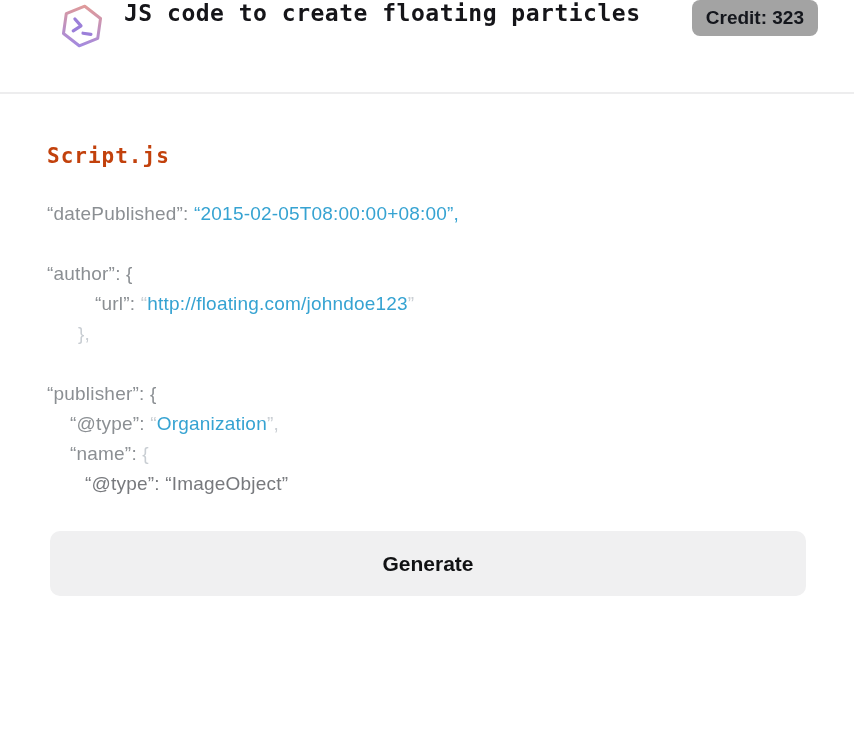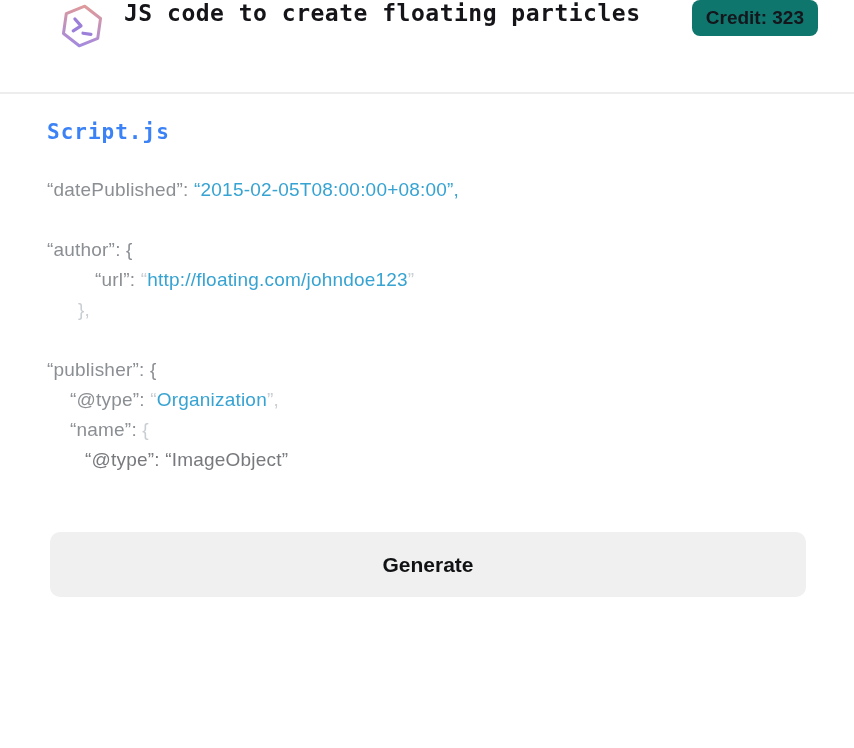--- a/index.html
+++ b/index.html
@@ -26,57 +26,57 @@
   .app-title {
     font-family: "DejaVu Sans Mono", monospace;
     font-weight: 700;
     font-size: 23px;
     color: #151519;
     letter-spacing: 0.5px;
     white-space: nowrap;
   }
   .spacer { flex: 1; }
   .credit-badge {
-    background: #0f766e;
+    background: #a3a3a3;
     color: #14161c;
     font-weight: 700;
     font-size: 19px;
     padding: 7px 14px;
     border-radius: 8px;
     white-space: nowrap;
   }
   
   .main { padding: 0 48px 0 47px; }
   .filename {
-    margin-top: 26px;
+    margin-top: 50px;
     font-family: "DejaVu Sans Mono", monospace;
     font-size: 21px;
     font-weight: 600;
-    color: #3b82f6;
+    color: #c2410c;
     letter-spacing: 1px;
   }
   .code-block {
     margin-top: 31px;
     font-size: 19px;
     line-height: 30px;
     letter-spacing: 0.2px;
   }
   .code-line { height: 30px; white-space: pre; }
   .code-line.blank { height: 30px; }
   .tok-key      { color: #8b8f93; }
   .tok-keylight { color: #a7abb0; }
   .tok-punct    { color: #c9ced3; }
   .tok-value    { color: #36a3d2; }
   .tok-plain    { color: #77797d; }
   
   .generate-wrap { padding: 0 48px 0 50px; }
   .generate-button {
     display: block;
     width: 100%;
-    margin-top: 57px;
+    margin-top: 32px;
     height: 65px;
     background: #f0f0f1;
     border: none;
     border-radius: 10px;
     font-family: "Liberation Sans", sans-serif;
     font-size: 21px;
     font-weight: 700;
     color: #111214;
     cursor: pointer;
   }

